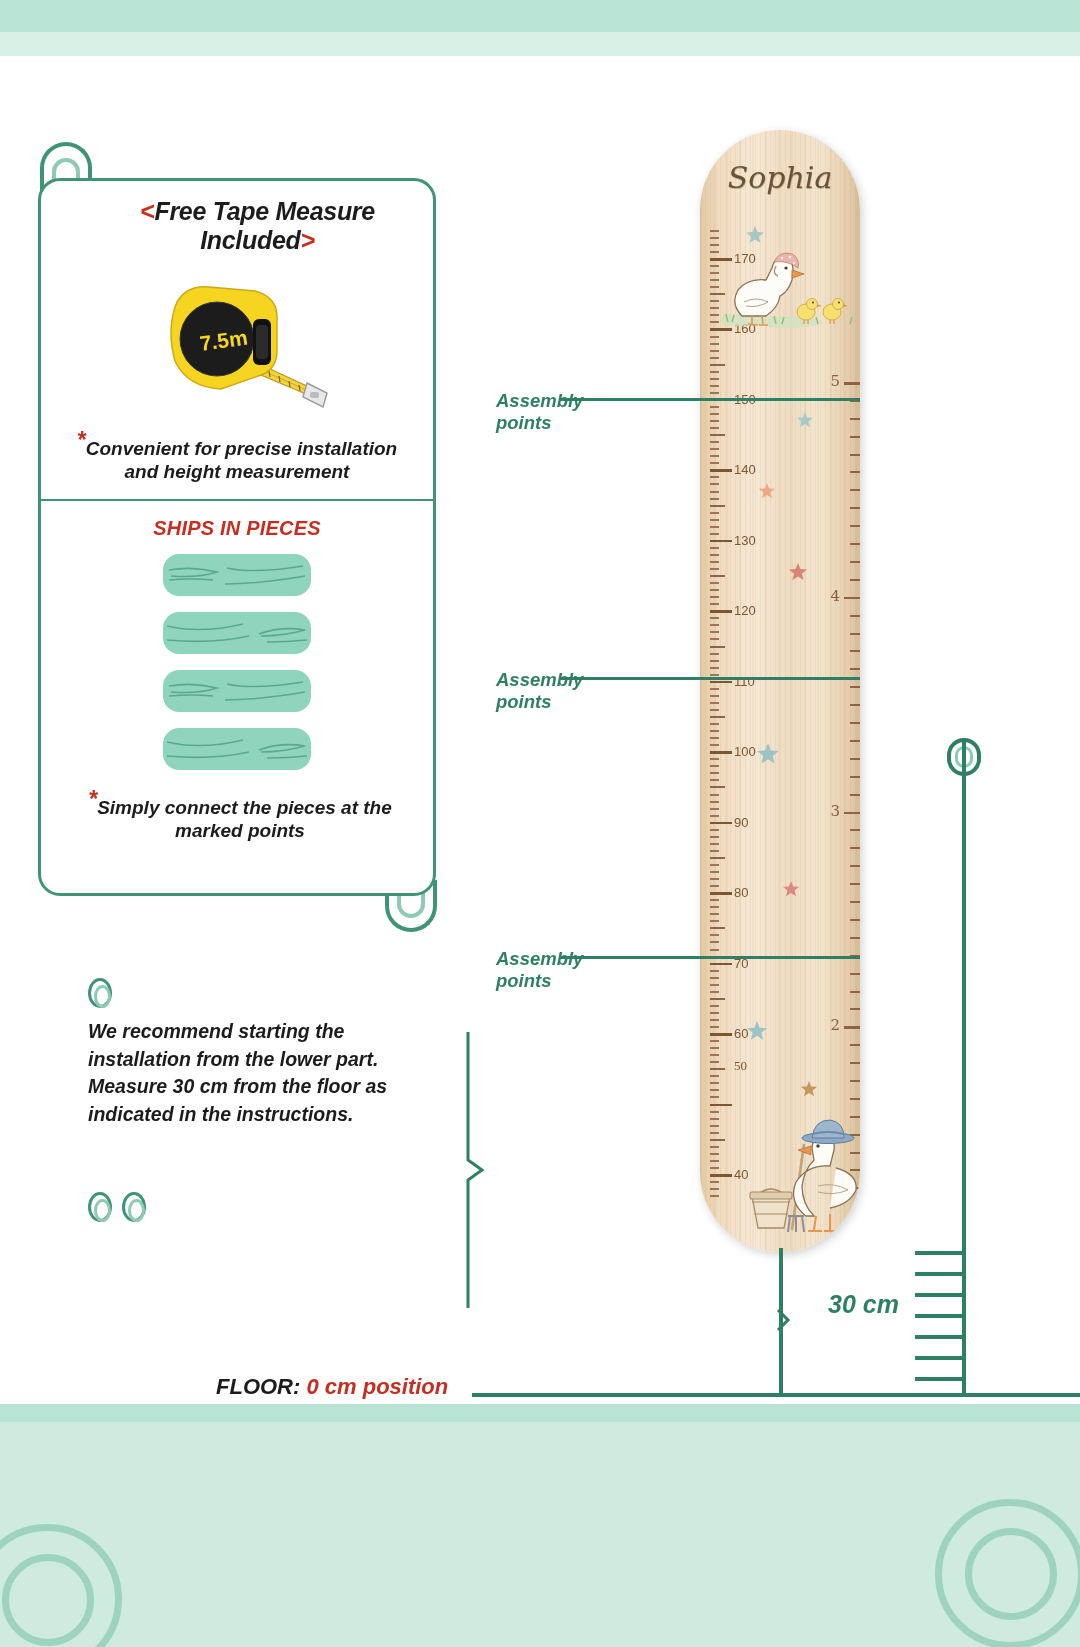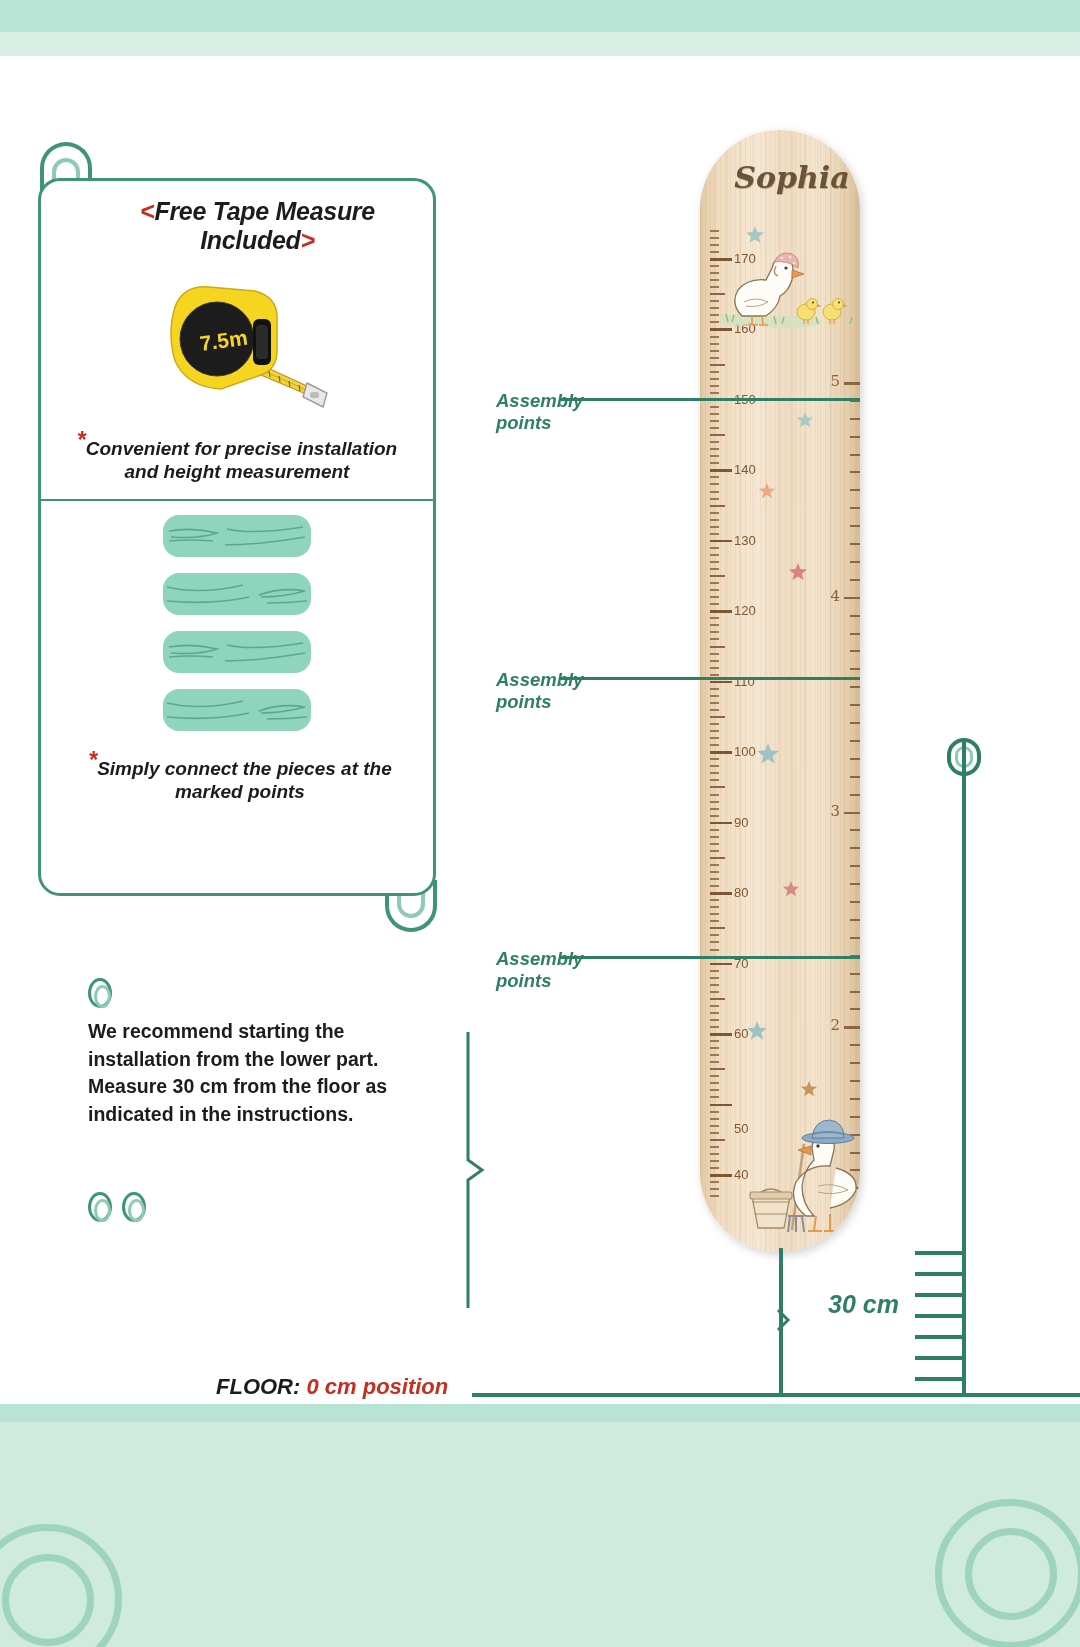--- a/index.html
+++ b/index.html
@@ -106,21 +106,21 @@
   .connect-note {
     text-align: center; font-size: 19px; font-weight: bold; font-style: italic;
     color: #1c1c1c; line-height: 1.18; padding: 0 8px 0 14px; margin-top: 6px;
   }
 
   
   .note-block { position: absolute; z-index: 4; }
   .note-1 { left: 88px; top: 978px; width: 350px; }
   .note-2 { left: 88px; top: 1192px; width: 360px; }
   .note-text {
-    font-size: 19.5px; font-weight: bold; 
+    font-size: 19.5px; font-weight: bold; font-style: italic;
     color: #1c1c1c; line-height: 1.42; margin-top: 6px;
   }
   .eye {
     width: 24px; height: 30px; border: 3.5px solid #3f9377;
     border-radius: 50%; display: inline-block; position: relative;
     margin-right: 6px;
   }
   .eye::after {
     content: ""; position: absolute; left: 3px; top: 4px;
     width: 11px; height: 17px; border: 3px solid #8fcab4;
@@ -147,25 +147,24 @@
         rgba(255,255,255,0) 1px, rgba(255,255,255,0) 5px),
       repeating-linear-gradient(90deg,
         rgba(160,120,80,0.07) 0px, rgba(160,120,80,0.07) 2px,
         rgba(255,255,255,0) 2px, rgba(255,255,255,0) 13px),
       linear-gradient(90deg, #e2c9a4 0%, #f0dcc0 12%, #f6e8d4 34%,
                       #efdcc2 55%, #f4e5cf 74%, #e6cfae 92%, #d8bd97 100%);
     box-shadow: 2px 3px 10px rgba(0,0,0,0.18);
     z-index: 2; overflow: hidden;
   }
   .board-name {
-    position: absolute; top: 30px; left: 12px; width: 100%;
+    position: absolute; top: 30px; left: 0; width: 100%;
     text-align: center; font-family: "DejaVu Serif", serif;
     font-style: italic; font-size: 30px; color: #6b5336;
     text-shadow: 0.5px 0.5px 0 rgba(90,70,45,0.35);
-    font-weight: bold;
   }
 
   
   .tick { position: absolute; left: 10px; background: #8d6544; height: 2px; }
   .tick.major { width: 22px; height: 2.5px; background: #7d5634; }
   .tick.mid   { width: 15px; }
   .tick.minor { width: 9px; opacity: 0.85; }
   .tick-label {
     position: absolute; left: 34px; font-family: "Liberation Sans", sans-serif;
     font-size: 13px; color: #7d5634; font-weight: normal;
@@ -269,20 +268,21 @@
     </svg>
   </div>
 
   <div class="tape-note">
     <span class="ast">*</span><span>Convenient for precise installation and height measurement</span>
   </div>
 
   <div class="card-divider"></div>
 
 
+  <div class="ships-pieces">SHIPS IN PIECES</div>
 
   <div class="planks">
     <div class="plank">
       <svg width="148" height="42" viewBox="0 0 148 42">
           <g fill="none" stroke="#5aa98e" stroke-width="1.6">
         <path d="M6 16 Q30 12 54 18 Q36 24 8 22"></path>
             <path d="M6 26 Q28 24 50 26"></path>
         <path d="M64 14 Q90 20 140 12"></path>
             <path d="M62 30 Q96 30 142 22"></path>
           </g>
@@ -357,21 +357,21 @@
       <div class="tick minor" style="top: 1036.95px;"></div>
       <div class="tick minor" style="top: 1029.91px;"></div>
       <div class="tick minor" style="top: 1022.86px;"></div>
       <div class="tick minor" style="top: 1015.82px;"></div>
       <div class="tick mid" style="top: 1008.77px;"></div>
       <div class="tick minor" style="top: 1001.72px;"></div>
       <div class="tick minor" style="top: 994.677px;"></div>
       <div class="tick minor" style="top: 987.631px;"></div>
       <div class="tick minor" style="top: 980.585px;"></div>
       <div class="tick major" style="top: 973.538px;"></div>
-      <div class="tick-label" style="top: 998px;">50</div>
+      <div class="tick-label" style="top: 936px; font-family: Liberation Serif, serif;">50</div>
       <div class="tick minor" style="top: 966.492px;"></div>
       <div class="tick minor" style="top: 959.446px;"></div>
       <div class="tick minor" style="top: 952.4px;"></div>
       <div class="tick minor" style="top: 945.354px;"></div>
       <div class="tick mid" style="top: 938.308px;"></div>
       <div class="tick minor" style="top: 931.262px;"></div>
       <div class="tick minor" style="top: 924.215px;"></div>
       <div class="tick minor" style="top: 917.169px;"></div>
       <div class="tick minor" style="top: 910.123px;"></div>
       <div class="tick major" style="top: 903.077px;"></div>

